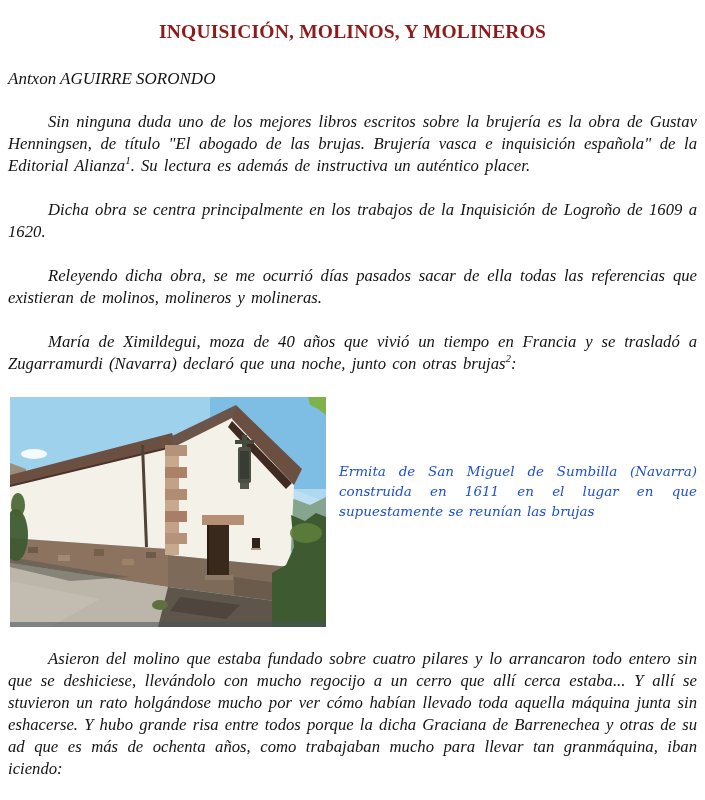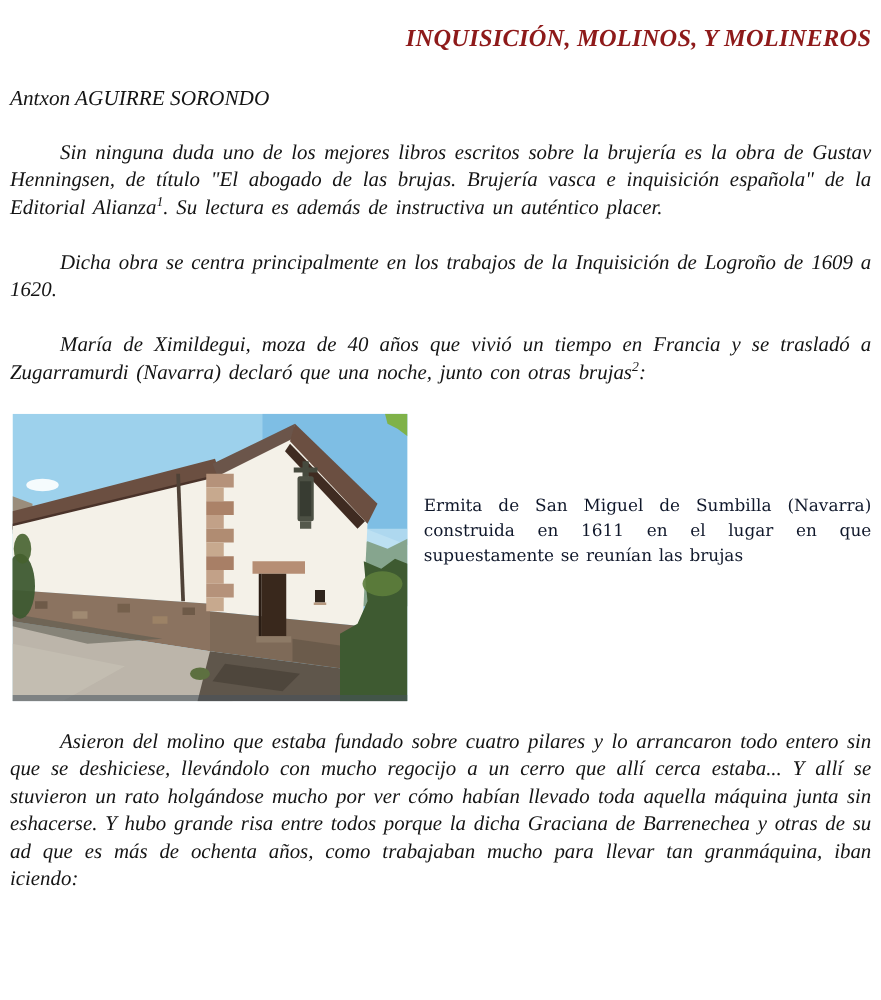--- a/index.html
+++ b/index.html
@@ -2,53 +2,54 @@
 <html><head>
 <meta charset="utf-8">
 <style>
   html,body{margin:0;padding:0;background:#ffffff;}
   .page{
     width:705px;height:800px;background:#ffffff;box-sizing:border-box;
     padding:12px 8px 0 8px;overflow:hidden;
     font-family:"Liberation Serif",serif;color:#141414;
   }
   .title{
-    margin:8px 0 0 0;text-align:right;font-weight:700;
-    font-size:19.5px;line-height:23px;letter-spacing:.2px;font-style:italic;
+    margin:8px 0 0 0;text-align:center;font-weight:700;
+    font-size:19.5px;line-height:23px;letter-spacing:.2px;
   }
   .author{
     margin-top:25px;padding-right:12px;text-align:left;
     font-style:italic;font-size:17px;line-height:21px;
   }
   .par{
     margin:22px 0 0 0;font-size:16.7px;line-height:22px;
     text-align:justify;text-indent:40px;word-spacing:2px;font-style:italic;
   }
   sup.fn{font-size:11px;line-height:0;vertical-align:super;}
   .figure-row{margin-top:22px;display:flex;align-items:flex-start;}
   .photo{flex:none;display:block;margin-left:2px;}
   .caption{
     margin-left:13px;margin-top:64px;width:360px;
-    font-family:"DejaVu Serif",serif;
-    font-size:13.5px;line-height:20px;text-align:justify;word-spacing:1px;color:#0f172a;
+    font-family:"DejaVu Serif",serif;font-style:italic;
+    font-size:13.5px;line-height:20px;text-align:justify;word-spacing:1px;color:#1d4ed8;
   }
 </style>
 </head>
 <body>
 
 <div class="page">
 
   <h1 class="title" style="color: rgb(142, 26, 26);">INQUISICIÓN, MOLINOS, Y MOLINEROS</h1>
 
   <div class="author">Antxon AGUIRRE SORONDO</div>
 
   <p class="par"><span>Sin ninguna duda uno de los mejores libros escritos sobre la brujería es la obra de Gustav Henningsen, de título "El abogado de las brujas. Brujería vasca e inquisición española" de la Editorial Alianza</span><sup class="fn">1</sup><span>. Su lectura es además de instructiva un auténtico placer.</span></p>
 
   <p class="par">Dicha obra se centra principalmente en los trabajos de la Inquisición de Logroño de 1609 a 1620.</p>
 
+  <p class="par">Releyendo dicha obra, se me ocurrió días pasados sacar de ella todas las referencias que existieran de molinos, molineros y molineras.</p>
 
   <p class="par"><span>María de Ximildegui, moza de 40 años que vivió un tiempo en Francia y se trasladó a Zugarramurdi (Navarra) declaró que una noche, junto con otras brujas</span><sup class="fn">2</sup><span>:</span></p>
 
   <div class="figure-row">
 
     <svg class="photo" width="316" height="230" viewBox="0 0 316 230" xmlns="http://www.w3.org/2000/svg">
 
       <rect x="0" y="0" width="316" height="230" fill="#9dd1ec"></rect>
       <polygon points="200,0 316,0 316,105 200,60" opacity="0.75" fill="#74b7e2"></polygon>
       <rect x="0" y="92" width="316" height="60" fill="#d6ecf8" opacity="0.55"></rect>

